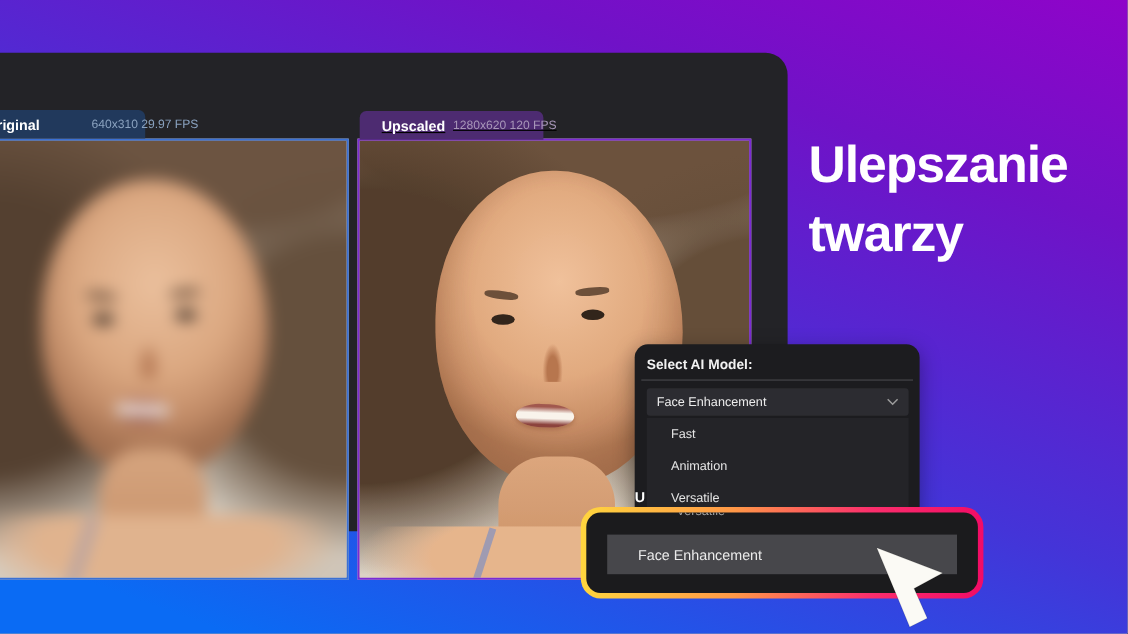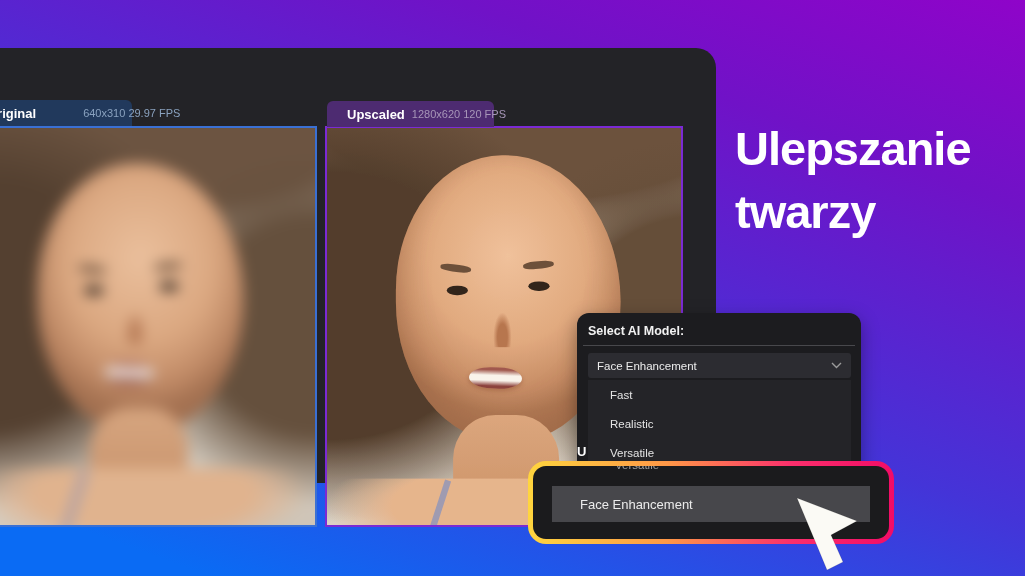--- a/index.html
+++ b/index.html
@@ -16,21 +16,21 @@
     background:#232327; border-radius:0 20px 10px 0; z-index:10;
   }
   .tab {
     position:absolute; height:26px; display:flex; align-items:center;
     border-radius:6px 6px 0 0; z-index:12; white-space:nowrap;
   }
   .tab .tab-label { font-size:13px; font-weight:bold; color:#ffffff; }
   .tab .tab-meta  { font-size:11px; margin-left:7px; }
   .tab-original { left:-10px; top:52px; width:172px; padding-left:27px; background:#21395c; }
   .tab-original .tab-meta { color:#8aa2bf;margin-left:47px; }
-  .tab-upscaled { left:357px; top:53px; width:167px; padding-left:20px; background:#4d2b71; }
+  .tab-upscaled { left:357px; top:53px; width:167px; padding-left:20px; background:#4d2b71;text-decoration:underline; }
   .tab-upscaled .tab-meta { color:#a796b8; }
 
   .frame {
     position:absolute; top:78px; height:401px; overflow:hidden; z-index:11; background:#d8d0c4;
   }
   .frame-original { left:-2px;  width:349px; border:2px solid #3a70d4; }
   .frame-upscaled { left:355px; width:358px; border:2px solid #7b2ad4; }
 
   
   .face-scene { position:absolute; inset:-16px; }
@@ -69,21 +69,21 @@
     background:#8d94b8; transform:rotate(18deg); opacity:.8; }
 
   
   .headline {
     position:absolute; left:735px; top:118px; width:300px; z-index:5;
     color:#ffffff; font-size:47px; font-weight:800; line-height:1.34; letter-spacing:-1px;
   }
 
   
   .model-panel {
-    position:absolute; left:577px; top:313px; width:284px; height:192px;
+    position:absolute; left:577px; top:313px; width:259px; height:192px;
     background:#1c1c1f; border-radius:12px; z-index:30;
     box-shadow:0 6px 18px rgba(0,0,0,.35);
   }
   .panel-title { padding:11px 12px 7px 11px; font-size:12.5px; font-weight:bold; color:#f2f2f2; }
   .panel-divider { height:1px; margin:0 6px; background:#48484c; }
   .select-box {
     margin:7px 10px 0 11px; height:25px; background:#2c2c31; border-radius:3px;
     display:flex; align-items:center; padding:0 9px;
   }
   .select-value { font-size:11.5px; color:#ececec; }
@@ -168,21 +168,21 @@
   <div class="select-box">
     <span class="select-value">Face Enhancement</span>
     <span class="chevron">
       <svg width="11" height="7" viewBox="0 0 11 7">
           <polyline points="1,1 5.5,5.5 10,1" fill="none" stroke="#9b9b9b" stroke-width="1.4"></polyline>
         </svg>
     </span>
   </div>
   <div class="option-list">
     <div class="option-item">Fast</div>
-    <div class="option-item">Realistic</div>
+    <div class="option-item">Animation</div>
     <div class="option-item">Versatile</div>
   </div>
 </div>
 
 <div class="fragment-u">U</div>
 
 <div class="callout">
   <div class="callout-inner">
     <span class="callout-partial">Versatile</span>
     <div class="callout-row">Face Enhancement</div>

